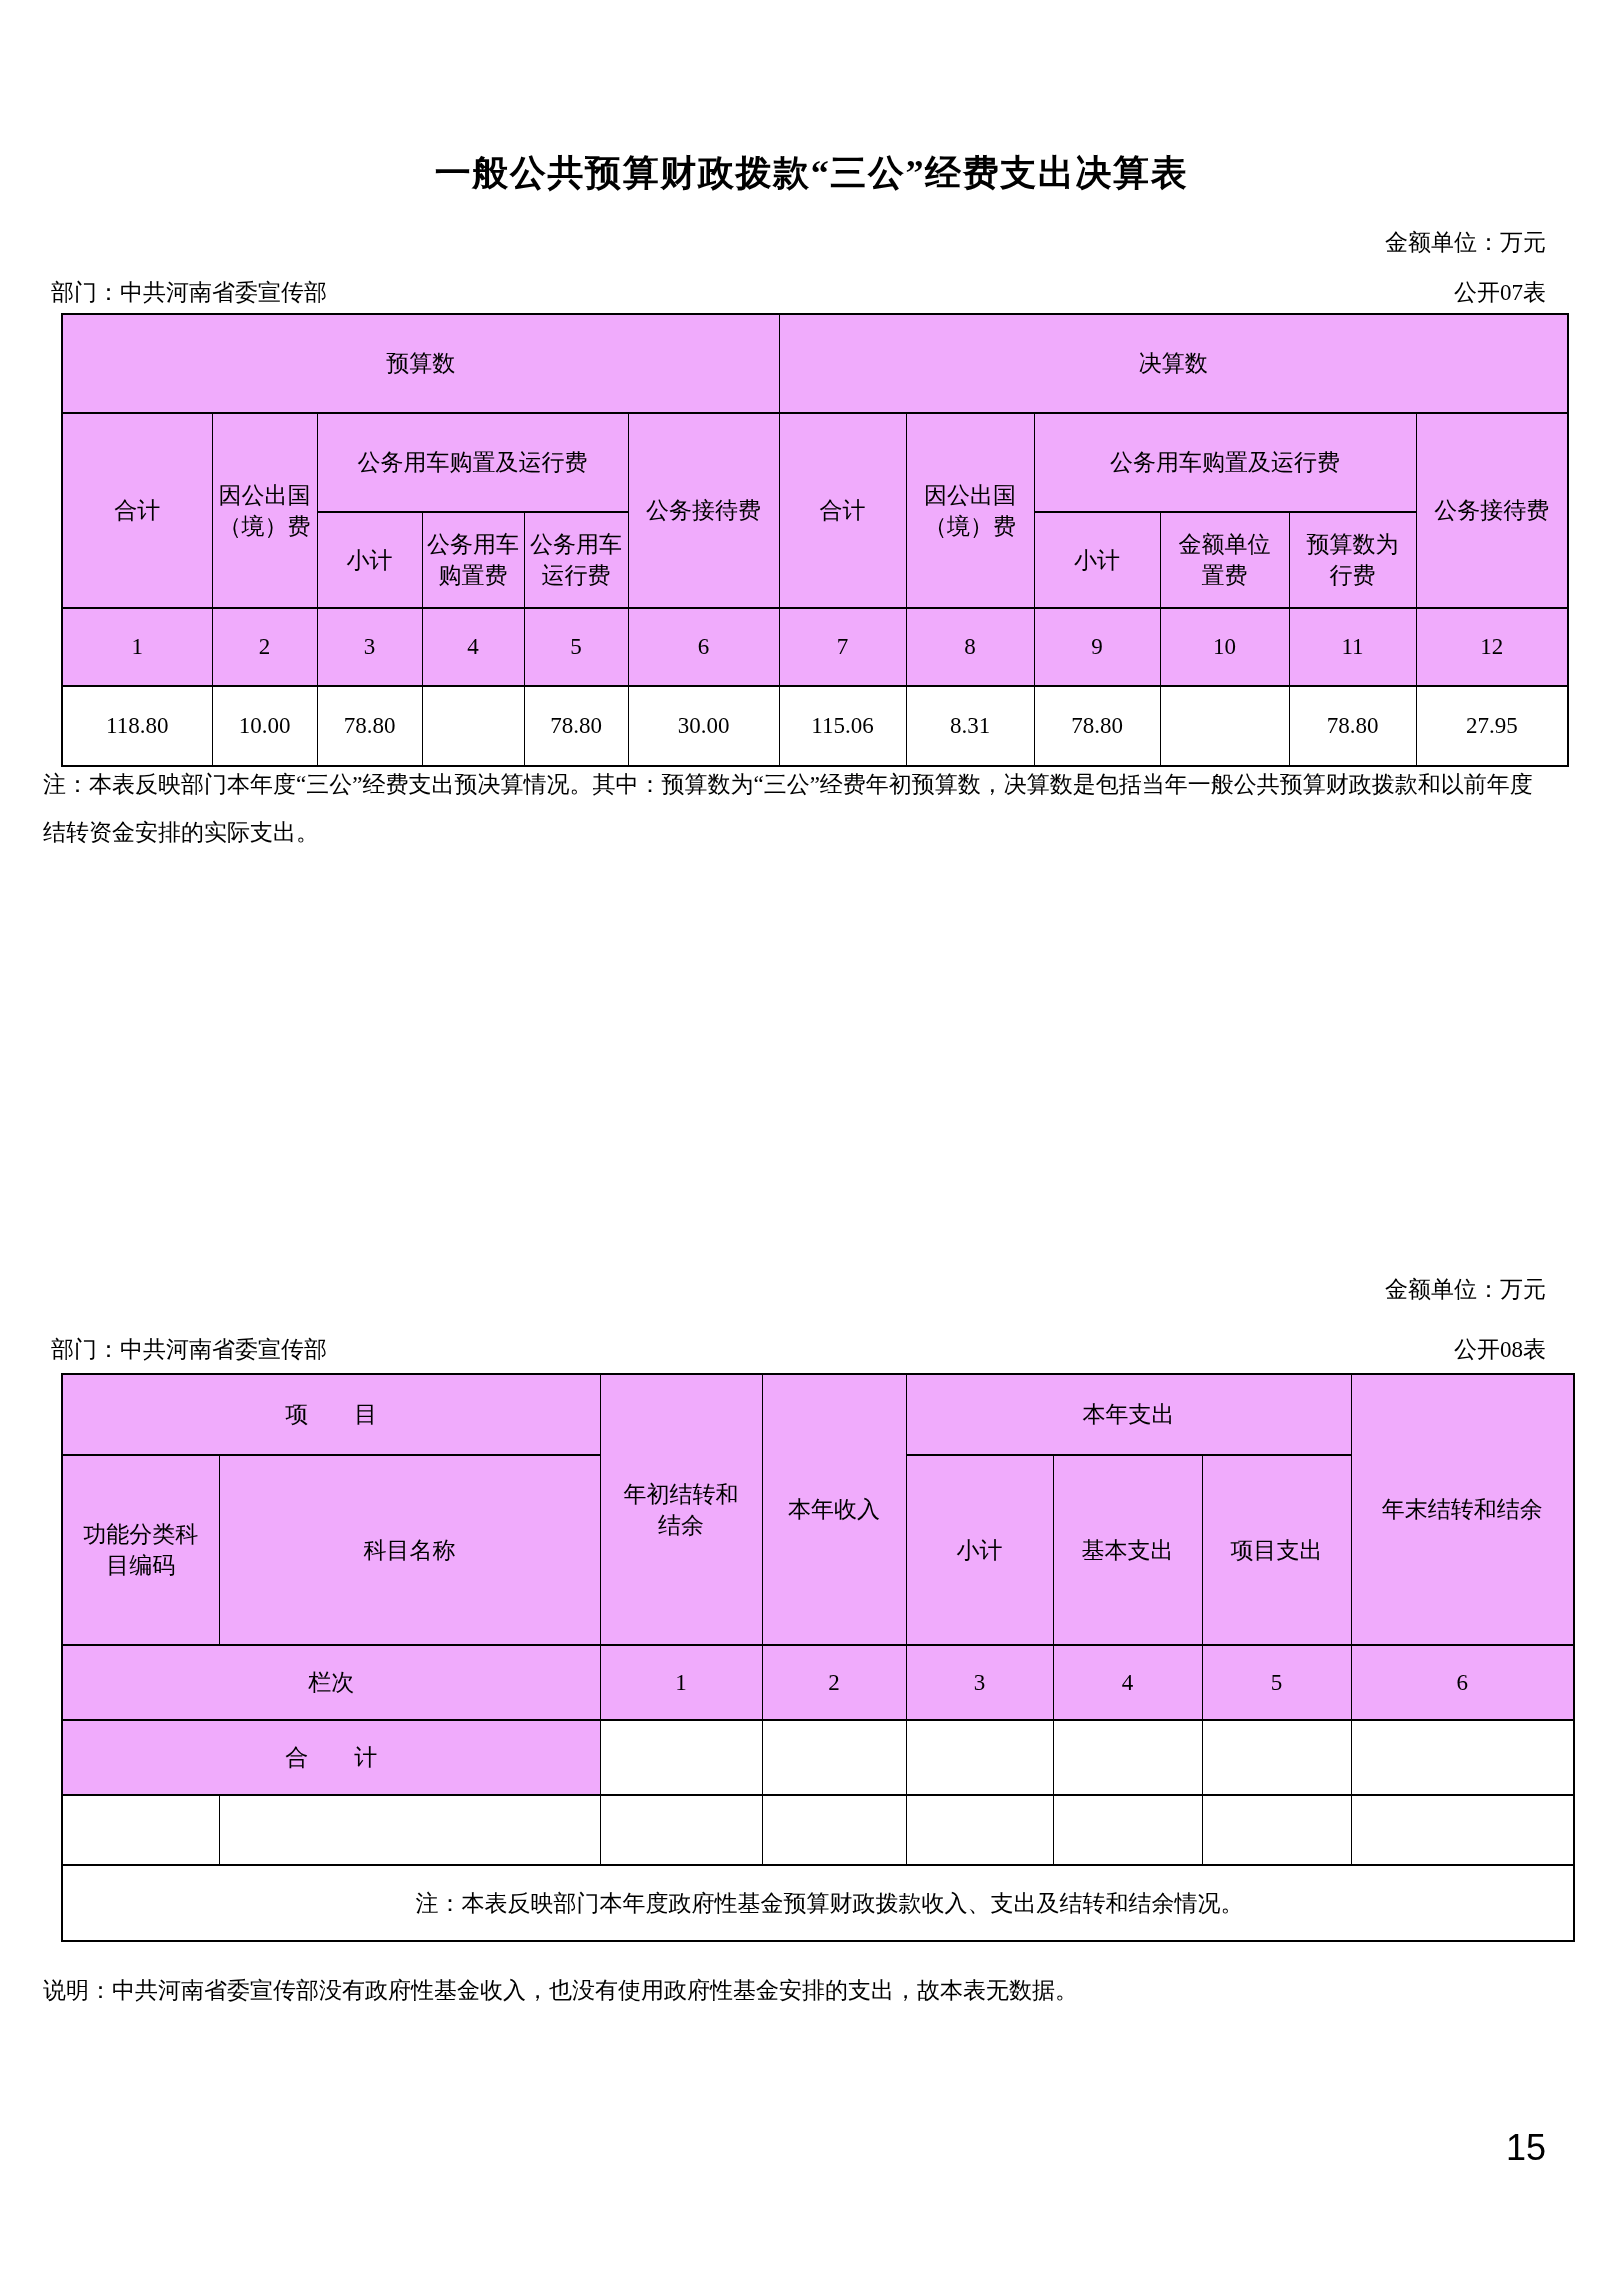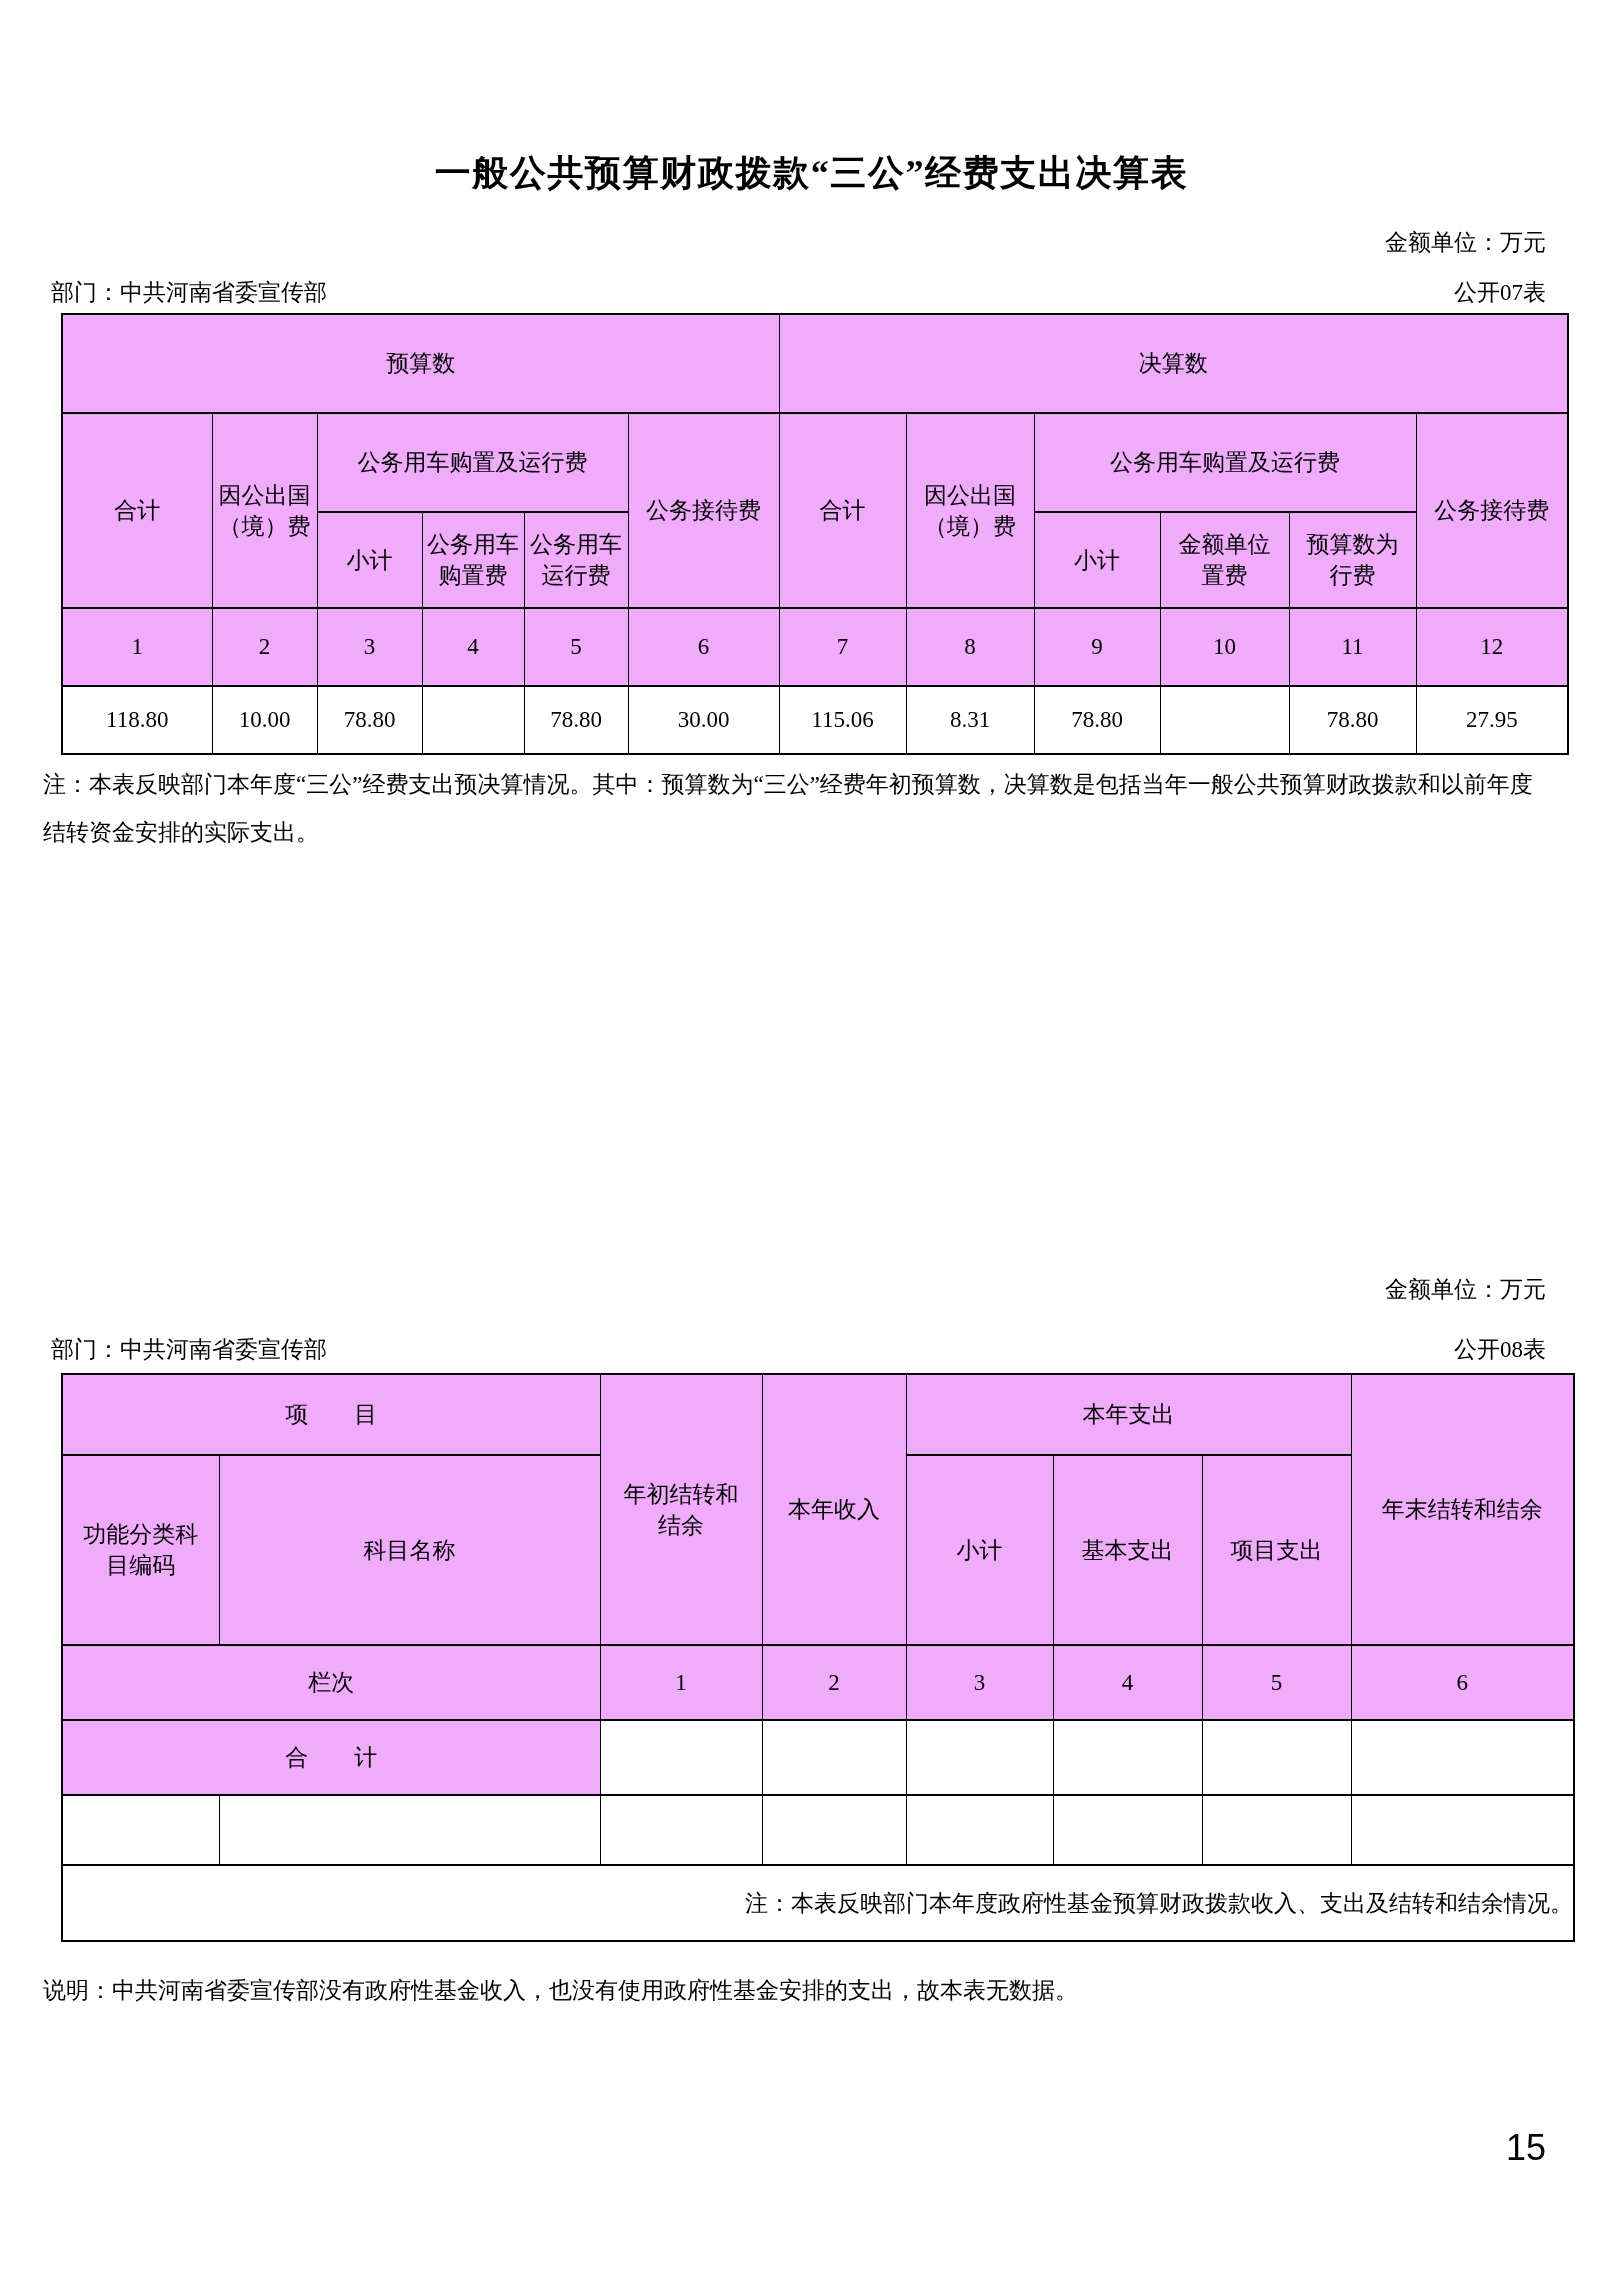--- a/index.html
+++ b/index.html
@@ -50,21 +50,21 @@
     border-bottom-width:2.4px;
     text-align:center;
     vertical-align:middle;
     font-size:23px;
     padding:0;
     white-space:pre-line;
     overflow:hidden;
   }
   .g{background:#f0abfc;}
   .note-cell{
-    text-align:right;
+    text-align:center;
     padding-left:23px;
     white-space:normal;
     background:#ffffff;
   }
   .note-para{
     position:absolute;
     left:43px;
     width:1500px;
     font-size:23px;
     line-height:48px;
@@ -76,21 +76,21 @@
     position:absolute;
     top:2127px;
     right:77px;
     font-family:"Liberation Sans","DejaVu Sans",sans-serif;
     font-size:36px;
   }
   .r-120{height:99px;}
   .r-122{height:99px;}
   .r-118{height:96px;}
   .r-96{height:78px;}
-  .r-84{height:68px;border-radius:26px;}
+  .r-84{height:80px;border-radius:26px;}
   .r-100{height:81px;}
   .r-234{height:190px;}
   .r-92{height:75px;}
   .r-86{height:70px;}
   .r-94{height:76px;}
 </style>
 </head>
 <body>
 
 <div class="page">

